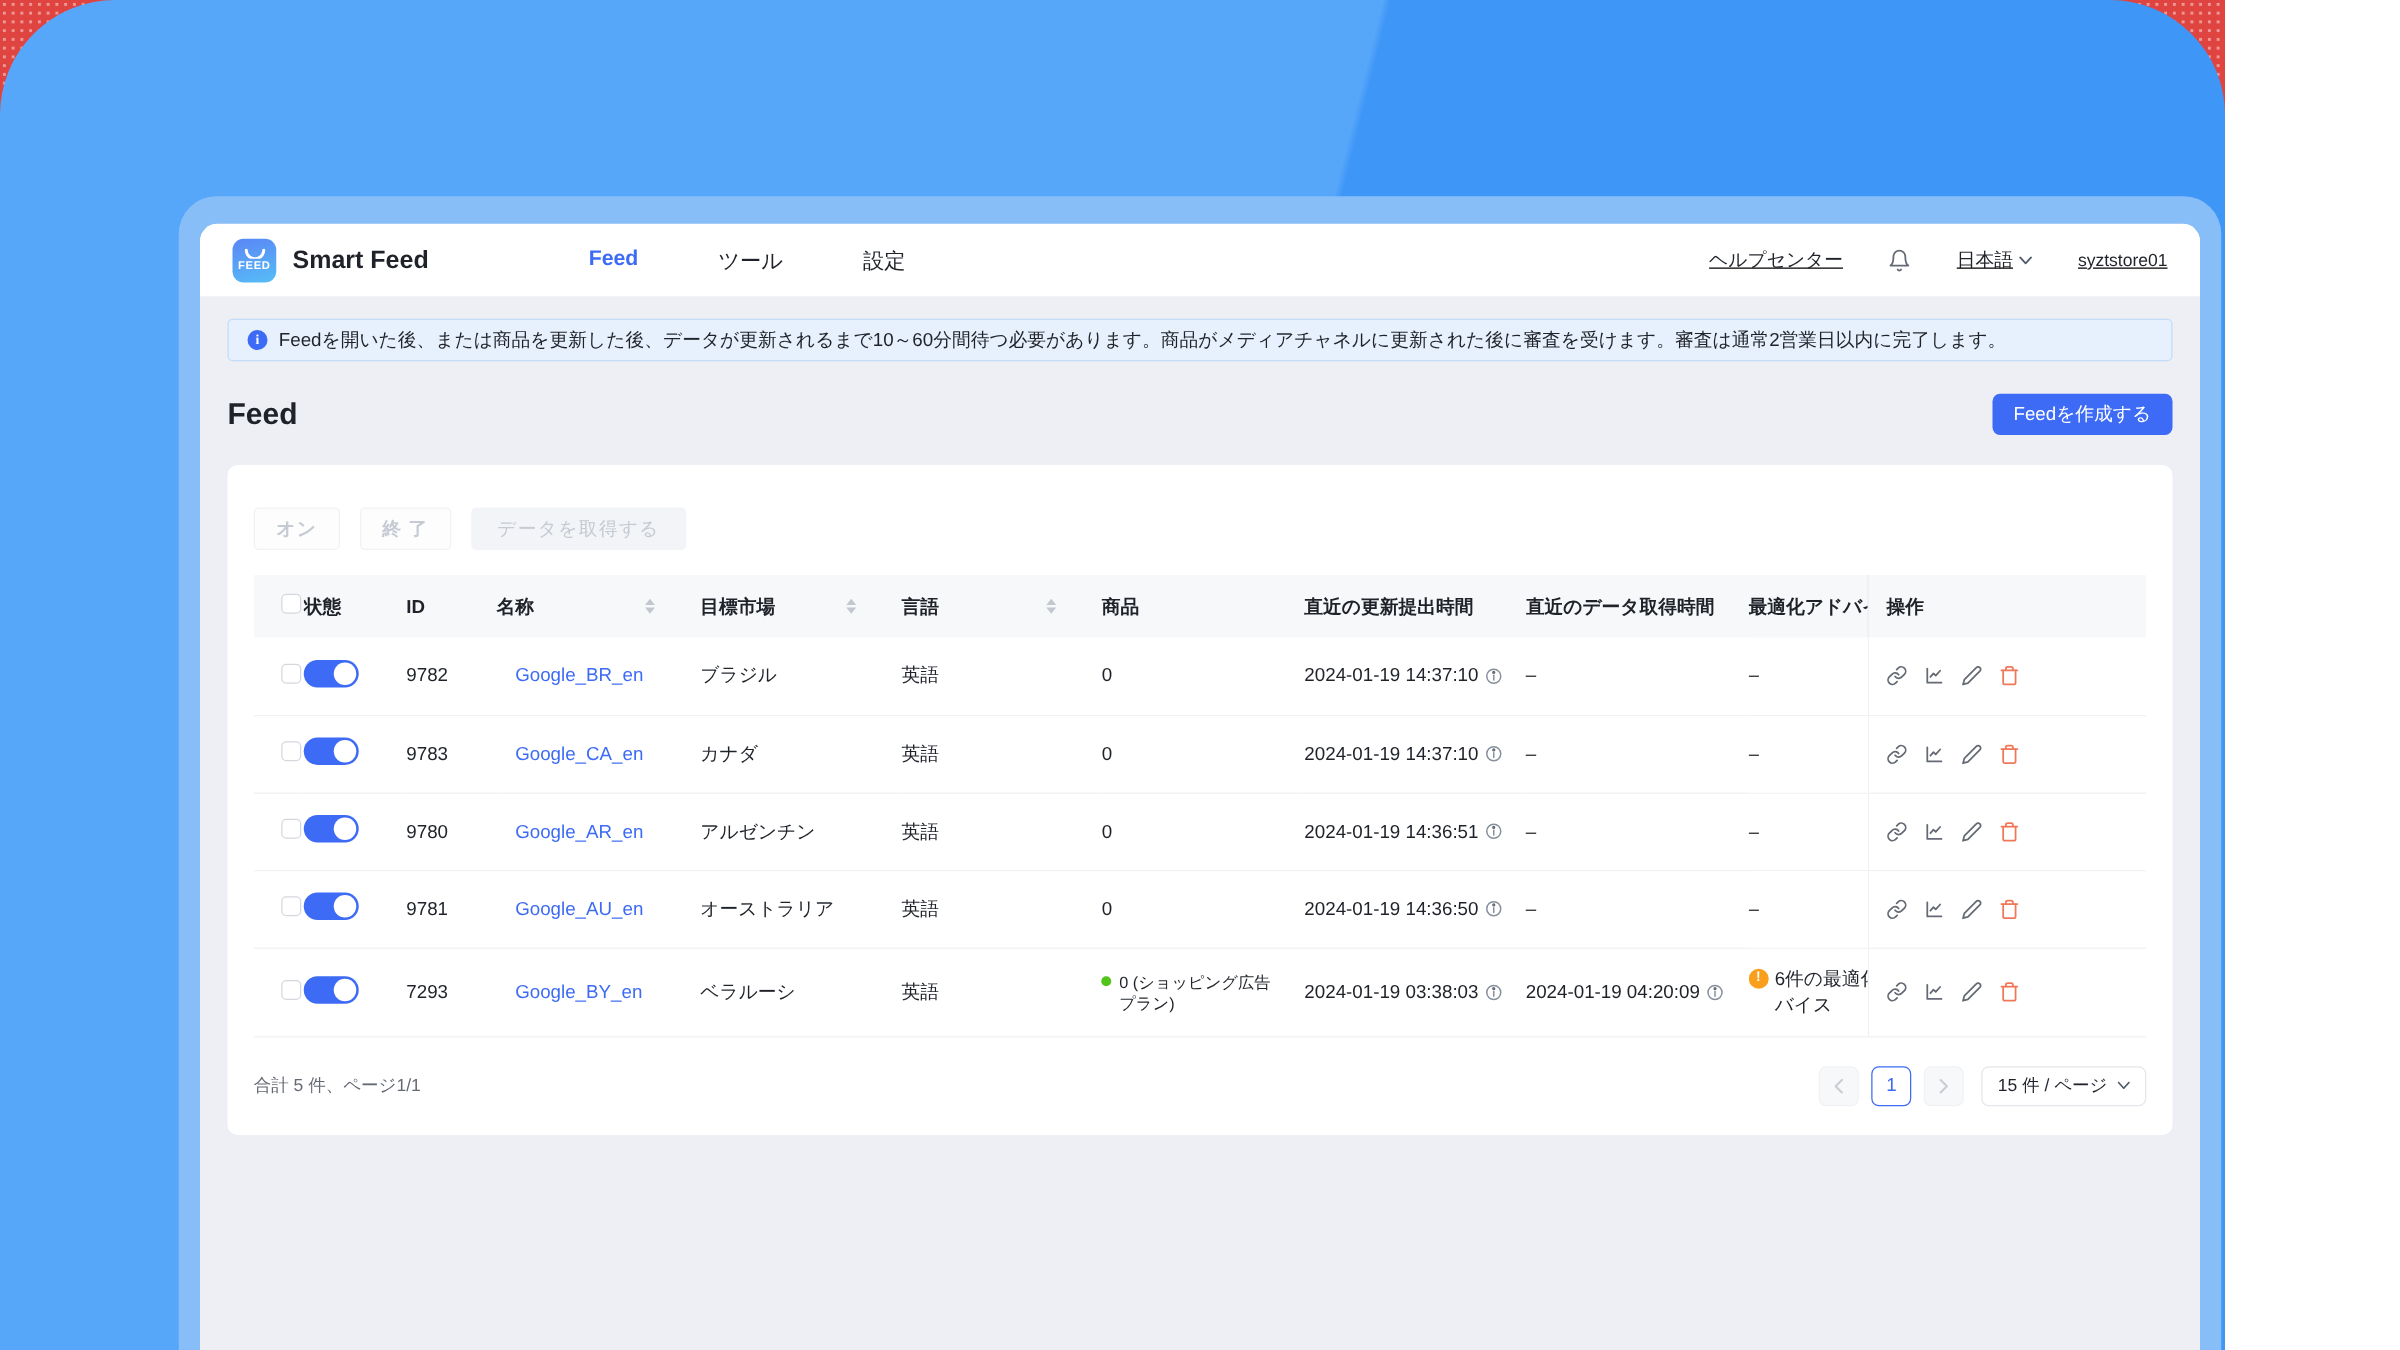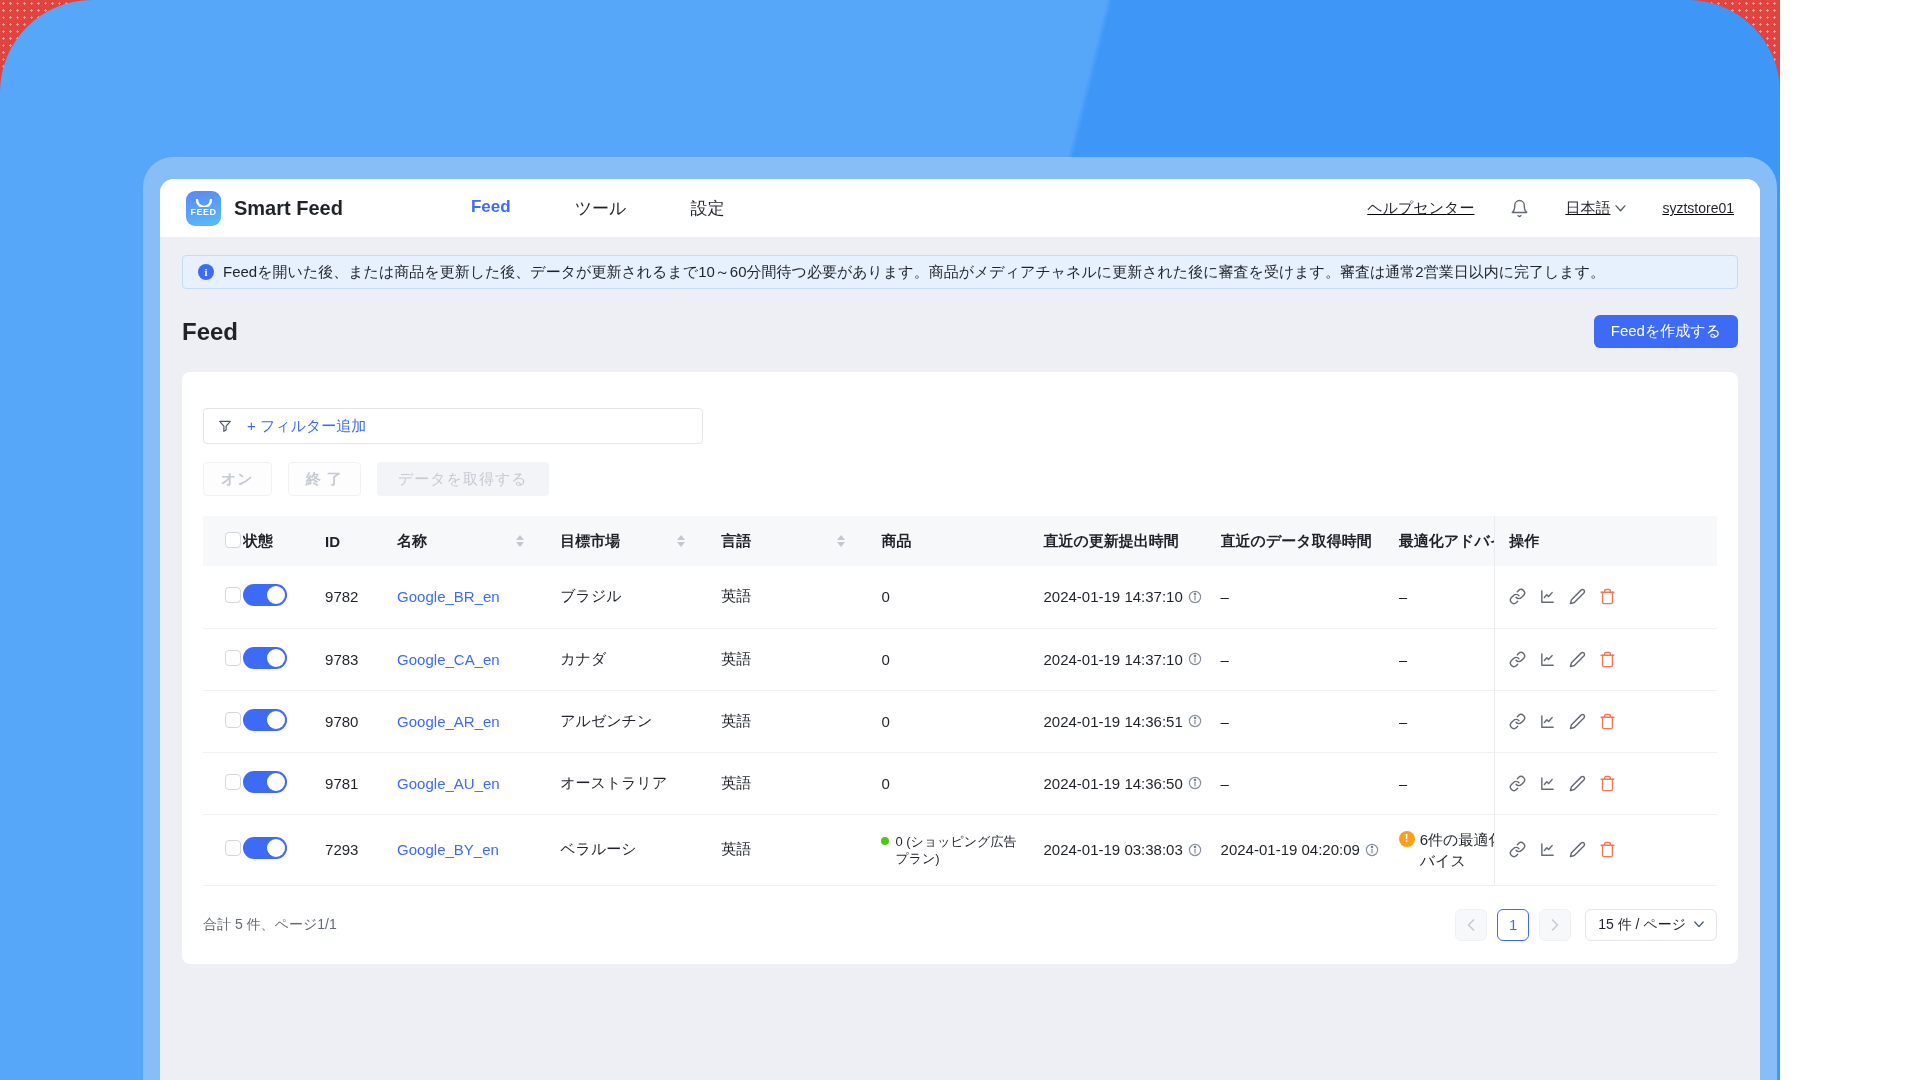--- a/index.html
+++ b/index.html
@@ -86,21 +86,21 @@
     cursor:pointer; }
   .sort i { width:0; height:0; border-left:4.5px solid transparent; border-right:4.5px solid transparent; }
   .sort .up { border-bottom:5px solid #c2c7d0; }
   .sort .down { border-top:5px solid #c2c7d0; }
   .cb { width:16px; height:16px; border:1.5px solid #d4d7de; border-radius:4px; background:#fff;
     display:inline-block; cursor:pointer; }
   .toggle { width:44px; height:22px; border-radius:11px; background:#3d6bf5; position:relative;
     display:inline-block; cursor:pointer; }
   .toggle .knob { position:absolute; top:2px; right:2px; width:18px; height:18px; border-radius:50%;
     background:#fff; }
-  .link-name { color:#3d6bf5; text-decoration:none; cursor:pointer; }
+  .link-name { color:#3d6bf5; text-decoration:none; cursor:pointer;margin-left:15px; }
   .time-cell { display:inline-flex; align-items:center; gap:5px; white-space:nowrap; }
   .prod-cell { display:flex; align-items:flex-start; gap:6px; font-size:13px; line-height:17px;
     max-width:136px; }
   .dot { width:8px; height:8px; border-radius:50%; background:#52c41a; flex:0 0 8px; margin-top:4px; }
   .advice-cell { position:relative; overflow:hidden; }
   .advice-inner { width:150px; display:flex; align-items:flex-start; gap:5px; line-height:21px;
     font-size:15px; flex-wrap:wrap; }
   .warn { width:16px; height:16px; border-radius:50%; background:#fa9f1b; color:#fff; font-size:11px;
     font-weight:bold; display:inline-flex; align-items:center; justify-content:center;
     flex:0 0 16px; margin-top:2px; }
@@ -171,26 +171,20 @@
           </div>
 
           <div class="title-row">
             <h1 class="page-title">Feed</h1>
             <button class="create-btn">Feedを作成する</button>
           </div>
 
           <div class="card">
 
 
-            <div class="filter-box">
-              <svg width="16" height="16" viewBox="0 0 24 24">
-                <path d="M4 5h16l-6.3 7.2V18l-3.4 2v-7.8L4 5z" fill="none" stroke="#4e5969" stroke-width="1.8" stroke-linejoin="round"></path>
-              </svg>
-              <span class="filter-add">+ フィルター追加</span>
-            </div>
 
             <div class="toolbar">
               <button class="tb-btn ghost" disabled="">オン</button>
               <button class="tb-btn ghost" disabled="">終 了</button>
               <button class="tb-btn fill" disabled="">データを取得する</button>
             </div>
 
             <table>
               <colgroup id="cols">
                   <col style="width: 40px;">

